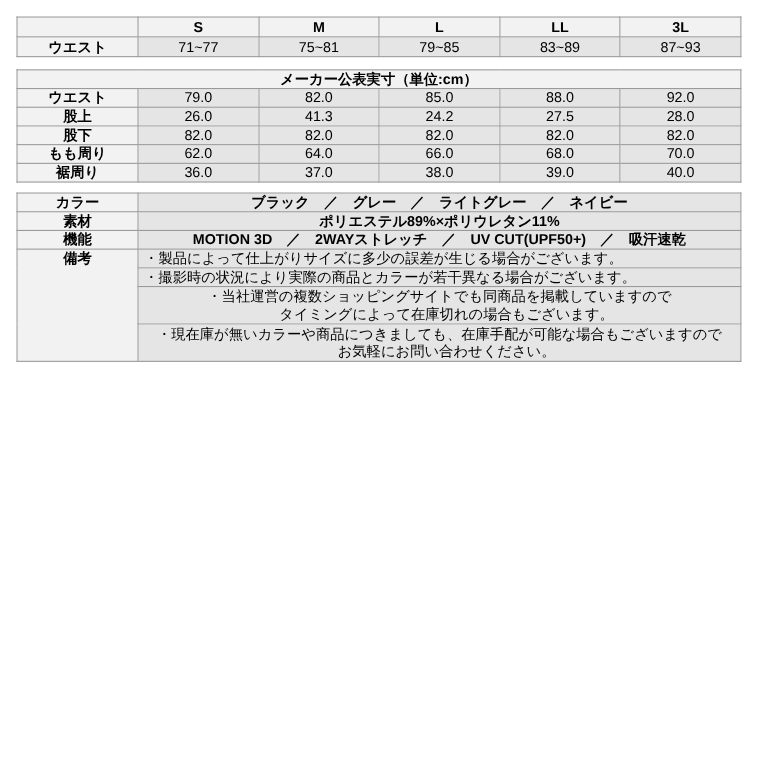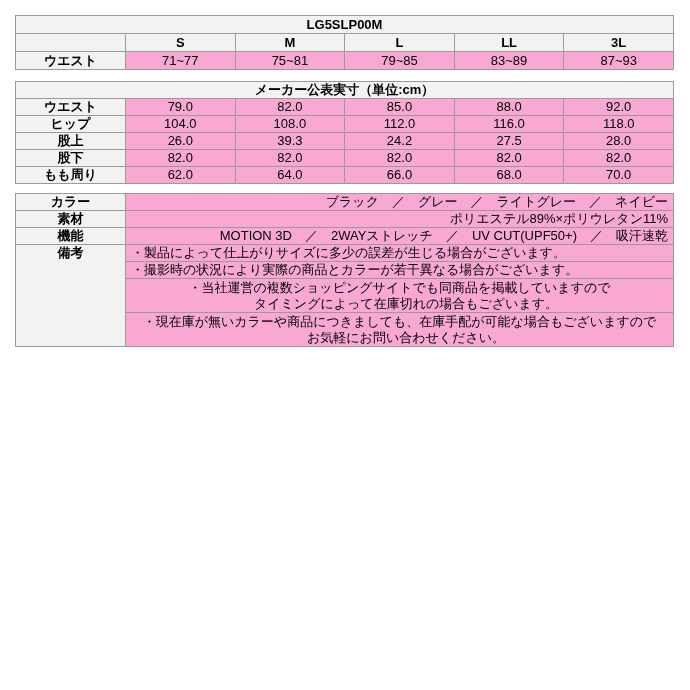--- a/index.html
+++ b/index.html
@@ -30,24 +30,24 @@
     overflow: hidden;
     box-sizing: border-box;
   }
   th {
     background: #f2f2f2;
     font-weight: bold;
     text-align: center;
     font-size: 13px;
   }
   td {
-    background: #f9a8d4;
+    background: #e5e5e5;
     text-align: center;
   }
-  td.left { text-align: right; }
+  td.left { text-align: center; font-weight: bold; }
   table.t1 th, table.t1 td { height: 18px; }
   table.t2 { margin-top: 11px; }
   table.t3 { margin-top: 9px; }
   td.remark {
     text-align: left;
     white-space: pre-line;
     line-height: 16px;
   }
   td.remark.twolines { height: 34px; text-align: center; }
   col.labelcol { width: 110px; }
@@ -62,23 +62,20 @@
   <table class="t1">
     <colgroup>
       <col class="labelcol">
         <col class="datacol">
         <col class="datacol">
         <col class="datacol">
         <col class="datacol">
         <col class="datacol">
     </colgroup>
     <tbody>
-        <tr>
-      <th colspan="6">LG5SLP00M</th>
-    </tr>
     <tr>
       <th></th>
       <th>S</th>
       <th>M</th>
       <th>L</th>
       <th>LL</th>
       <th>3L</th>
     </tr>
     <tr>
       <th>ウエスト</th>
@@ -106,50 +103,50 @@
     </tr>
     <tr>
       <th>ウエスト</th>
       <td>79.0</td>
       <td>82.0</td>
       <td>85.0</td>
       <td>88.0</td>
       <td>92.0</td>
     </tr>
     <tr>
-      <th>ヒップ</th>
-      <td>104.0</td>
-      <td>108.0</td>
-      <td>112.0</td>
-      <td>116.0</td>
-      <td>118.0</td>
-    </tr>
-    <tr>
       <th>股上</th>
       <td>26.0</td>
-      <td>39.3</td>
+      <td>41.3</td>
       <td>24.2</td>
       <td>27.5</td>
       <td>28.0</td>
     </tr>
     <tr>
       <th>股下</th>
       <td>82.0</td>
       <td>82.0</td>
       <td>82.0</td>
       <td>82.0</td>
       <td>82.0</td>
     </tr>
     <tr>
       <th>もも周り</th>
       <td>62.0</td>
       <td>64.0</td>
       <td>66.0</td>
       <td>68.0</td>
       <td>70.0</td>
+    </tr>
+    <tr>
+      <th>裾周り</th>
+      <td>36.0</td>
+      <td>37.0</td>
+      <td>38.0</td>
+      <td>39.0</td>
+      <td>40.0</td>
     </tr>
   </tbody>
     </table>
 
   <table class="t3">
     <colgroup>
       <col class="labelcol">
         <col class="valuecol">
     </colgroup>
     <tbody>

